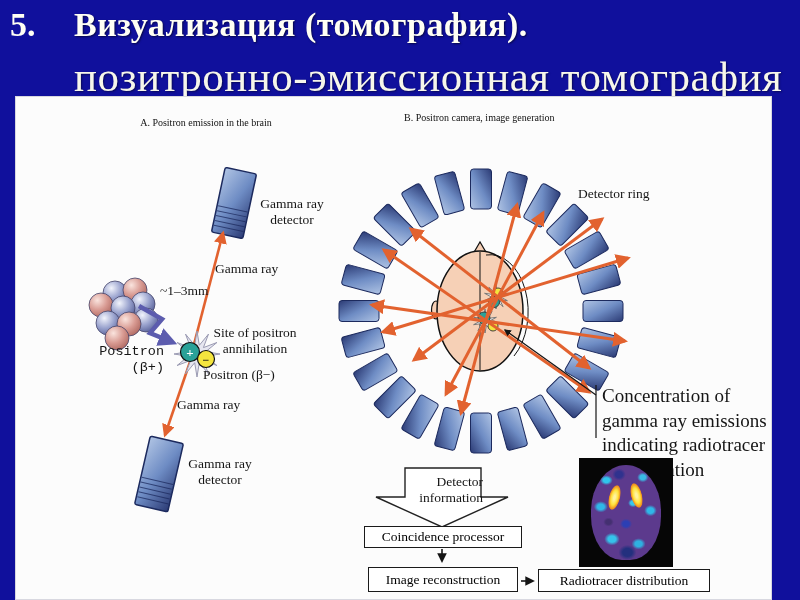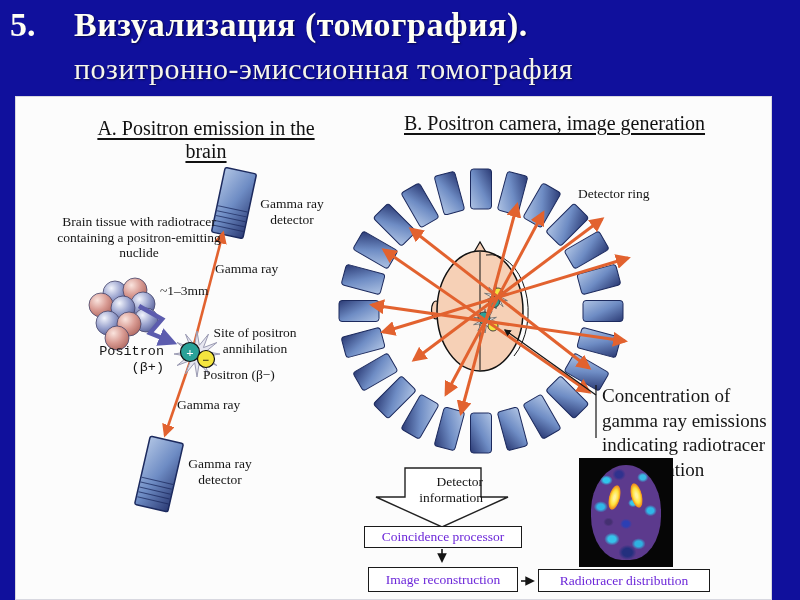--- a/index.html
+++ b/index.html
@@ -13,43 +13,43 @@
     position:absolute;left:10px;top:6px;
     font-size:34px;font-weight:bold;color:#fffff4;
   }
   .title-line1{
     position:absolute;left:74px;top:6px;
     font-size:34px;font-weight:bold;color:#fffff4;letter-spacing:.5px;
     text-shadow:1px 1px 2px rgba(0,0,0,.55);
   }
   .title-line2{
     position:absolute;left:74px;top:52px;
-    font-size:30px;font-weight:normal;color:#f6f6ea;letter-spacing:.5px;
+    font-size:43px;font-weight:normal;color:#f6f6ea;letter-spacing:.5px;
     text-shadow:1px 1px 2px rgba(0,0,0,.45);
   }
   
   .panel{
     position:absolute;left:15px;top:96px;width:757px;height:504px;
     background:#fcfcfc;border:1px solid #d8d8e0;box-sizing:border-box;
   }
   .panel svg{position:absolute;left:0;top:0;z-index:1;}
   .lbl{
     position:absolute;z-index:2;
     font-size:13.5px;line-height:1.15;color:#151515;
   }
   .heading{
-    position:absolute;z-index:2;font-size:20px;color:#111;
-    text-decoration:underline;text-underline-offset:3px;
+    position:absolute;z-index:2;font-size:10px;color:#111;
+    text-underline-offset:3px;
   }
   .ctr{text-align:center;}
   .rgt{text-align:right;font-family:Liberation Mono, monospace;}
   
   .fbox{
     position:absolute;z-index:2;background:#fff;border:1.5px solid #1a1a1a;
-    font-size:13.5px;color:#6d28d9;text-align:center;box-sizing:content-box;
+    font-size:13.5px;color:#000000;text-align:center;box-sizing:content-box;
   }
   
   .pet{
     position:absolute;left:563px;top:361px;width:94px;height:109px;
     background:#060606;z-index:2;overflow:hidden;
   }
   .pet .brain{
     position:absolute;left:12px;top:7px;width:70px;height:95px;
     border-radius:52% 52% 46% 46% / 50% 50% 48% 48%;
     background:
@@ -275,21 +275,20 @@
     <g>
       <polygon points="389,371 465,371 465,400 492,400 426,430 360,400 389,400" fill="#ffffff" stroke="#222" stroke-width="1.4"></polygon>
       <line x1="426" y1="452" x2="426" y2="464" stroke="#141414" stroke-width="1.6" marker-end="url(#mK)"></line>
       <line x1="505" y1="484" x2="517" y2="484" stroke="#141414" stroke-width="1.6" marker-end="url(#mK)"></line>
     </g>
   </svg>
 
   <div class="heading ctr" style="left:60px;top:20px;width:260px;">A. Positron emission in the brain</div>
   <div class="heading" style="left:388px;top:15px;width:330px;">B. Positron camera, image generation</div>
 
-  <div class="lbl ctr" style="left:22px;top:117px;width:202px;">Brain tissue with radiotracer containing a positron-emitting nuclide</div>
   <div class="lbl ctr" style="left:234px;top:99px;width:84px;">Gamma ray detector</div>
   <div class="lbl" style="left:199px;top:164px;width:90px;">Gamma ray</div>
   <div class="lbl" style="left:144px;top:186px;width:70px;">~1–3mm</div>
   <div class="lbl rgt" style="left:44px;top:247px;width:104px;">Positron (β+)</div>
   <div class="lbl ctr" style="left:183px;top:228px;width:112px;">Site of positron annihilation</div>
   <div class="lbl" style="left:187px;top:270px;width:110px;">Positron (β−)</div>
   <div class="lbl" style="left:161px;top:300px;width:90px;">Gamma ray</div>
   <div class="lbl ctr" style="left:160px;top:359px;width:88px;">Gamma ray detector</div>
 
   <div class="lbl" style="left:562px;top:89px;width:110px;">Detector ring</div>

